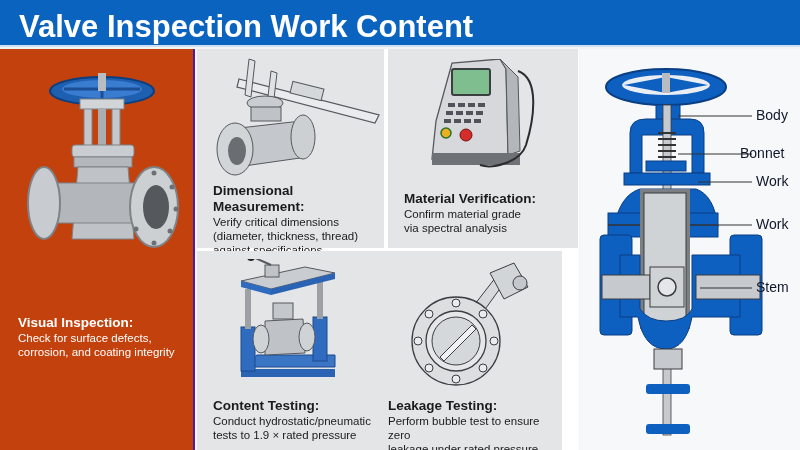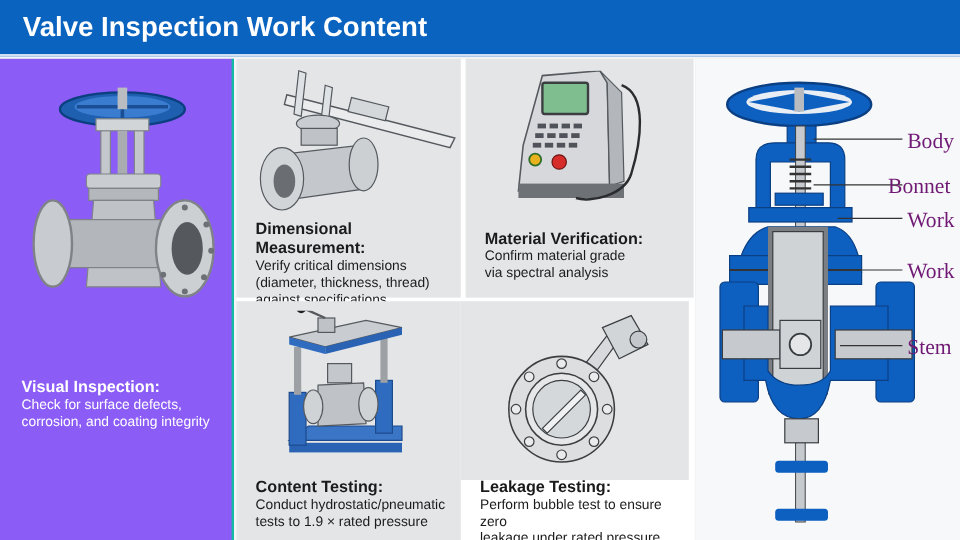--- a/index.html
+++ b/index.html
@@ -1,32 +1,32 @@
 <!DOCTYPE html>
 <html><head>
 <meta charset="utf-8">
 <style>
   * { box-sizing: border-box; margin: 0; padding: 0; }
   html, body { width: 800px; height: 450px; overflow: hidden; background: #ffffff; font-family: "Liberation Sans", sans-serif; }
   .page { position: relative; width: 800px; height: 450px; background: #f3f4f5; }
   .header { position: absolute; left: 0; top: 0; width: 800px; height: 47px; background: #0a63bf; border-bottom: 2px solid #cfe0f3; }
-  .header h1 { position: absolute; left: 19px; top: 9px; color: #ffffff; font-size: 23px; font-weight: bold; letter-spacing: 0px; }
-  .left-panel { position: absolute; left: 0; top: 49px; width: 195px; height: 401px; background: #8b5cf6; border-right: 2px solid #14b8a6; }
+  .header h1 { position: absolute; left: 19px; top: 9px; color: #ffffff; font-size: 31px; font-weight: bold; letter-spacing: 0px; }
+  .left-panel { position: absolute; left: 0; top: 49px; width: 195px; height: 401px; background: #c2410c; border-right: 2px solid #4c1d95; }
   .left-panel .caption { position: absolute; left: 18px; top: 266px; width: 180px; color: #ffffff; }
   .caption-title { font-weight: bold; font-size: 13.5px; line-height: 16px; }
   .caption-body { font-size: 11.5px; line-height: 14px; }
   .grid { position: absolute; left: 197px; top: 49px; width: 382px; height: 401px; background: #ffffff; }
   .cell { position: absolute; background: #e3e5e7; }
   .cell .caption { position: absolute; left: 16px; color: #1b1b1b; }
   .c1 { left: 0; top: 0; width: 187px; height: 199px; }
   .c2 { left: 191px; top: 0; width: 190px; height: 199px; }
   .c3 { left: 0; top: 202px; width: 187px; height: 199px; }
-  .c4 { left: 187px; top: 202px; width: 190px; height: 149px; }
+  .c4 { left: 175px; top: 202px; width: 190px; height: 199px; }
   .right-panel { position: absolute; left: 580px; top: 49px; width: 220px; height: 401px; background: #f7f8f9; }
-  .label { position: absolute; font-size: 18px; color: #701a75; font-family: Liberation Serif, serif; }
+  .label { position: absolute; font-size: 14px; color: #0f172a; }
   .illus { position: absolute; }
 </style>
 </head>
 <body>
 
 <div class="page">
 
   <div class="header">
     <h1>Valve Inspection Work Content</h1>
   </div>

